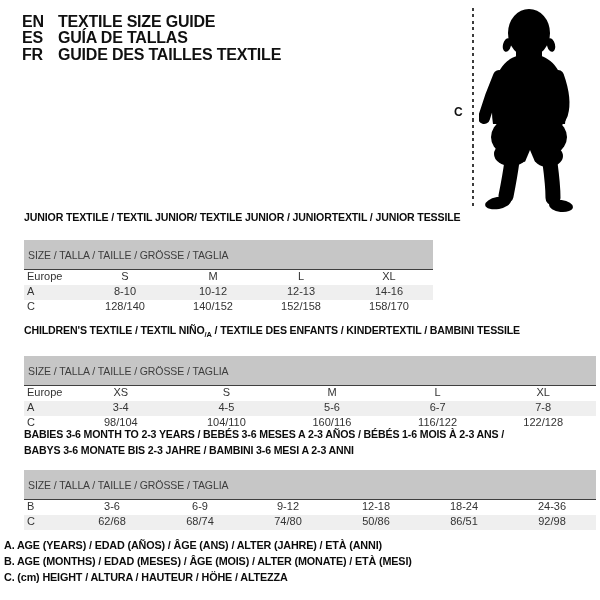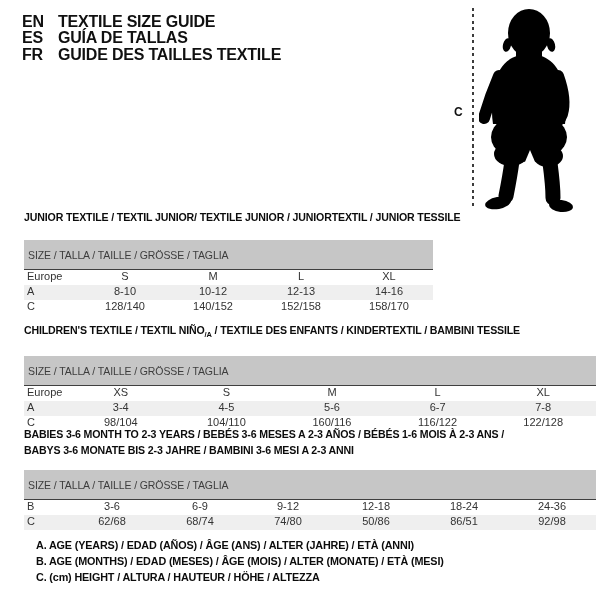--- a/index.html
+++ b/index.html
@@ -36,21 +36,21 @@
     display:flex;align-items:center;padding-left:4px;box-sizing:border-box;
     font-size:10.5px;letter-spacing:-0.1px;color:#3d3d3d;
   }
   .trow{display:flex;height:15px;align-items:flex-start;font-size:11px;color:#333;}
   .trow.shaded{background:#efefef;}
   .tlabel{padding-left:3px;box-sizing:border-box;}
   .t1 .tlabel{width:57px;flex:0 0 57px;}
   .t2 .tlabel,.t3 .tlabel{width:44px;flex:0 0 44px;}
   .tcell{flex:1;text-align:center;}
   
-  .footnotes{position:absolute;left:36px;top:537px;}
+  .footnotes{position:absolute;left:4px;top:537px;}
   .footnote{font-size:10.8px;font-weight:700;letter-spacing:-0.15px;
             line-height:16.1px;color:#0c0c0c;white-space:nowrap;}
 </style>
 </head>
 <body>
 
 <div class="lang-block">
   <div class="lang-row">
     <span class="lang-code">EN</span>
     <span class="lang-text">TEXTILE SIZE GUIDE</span>

